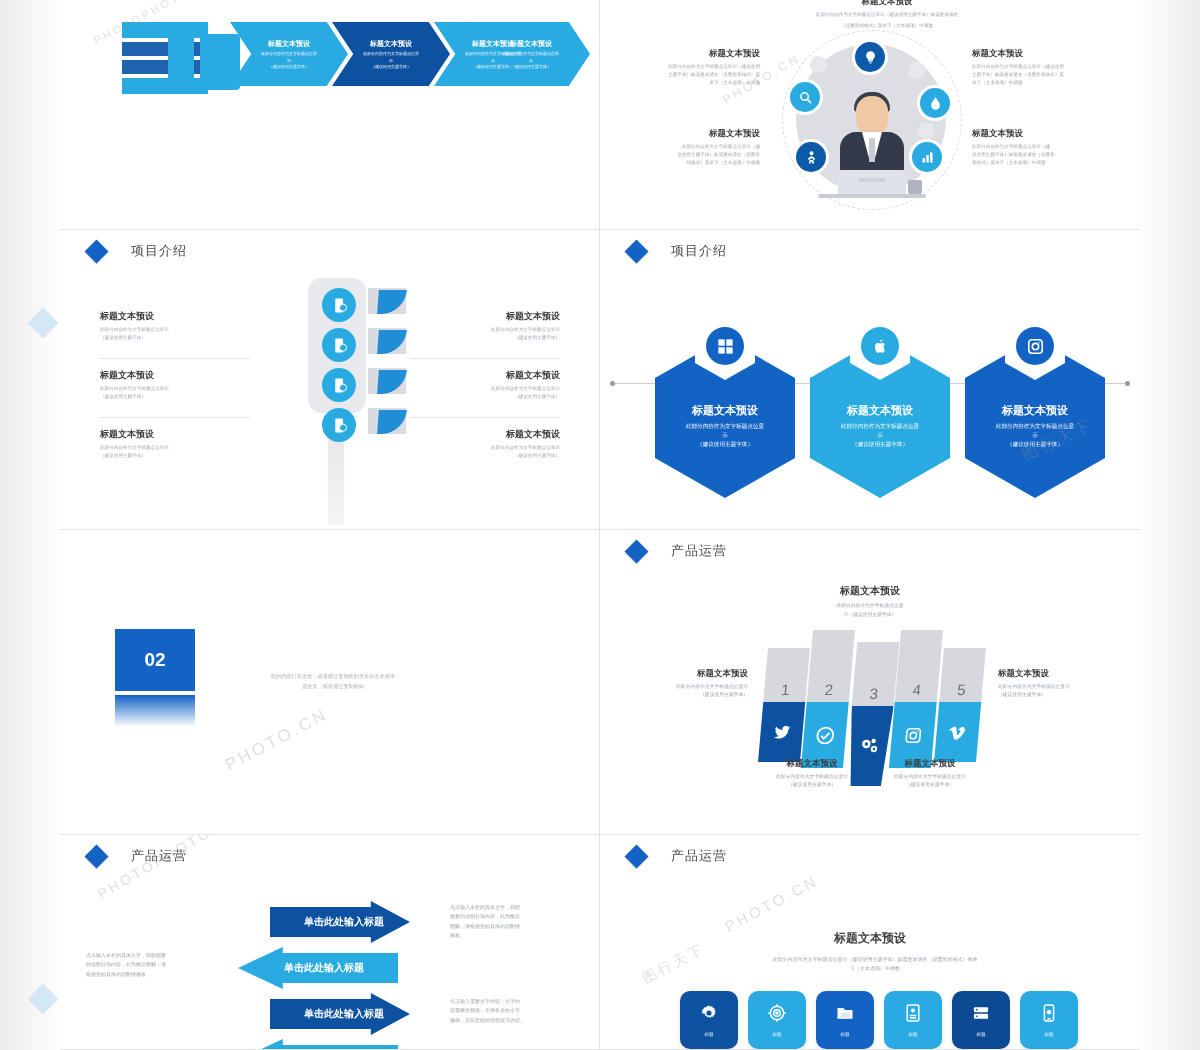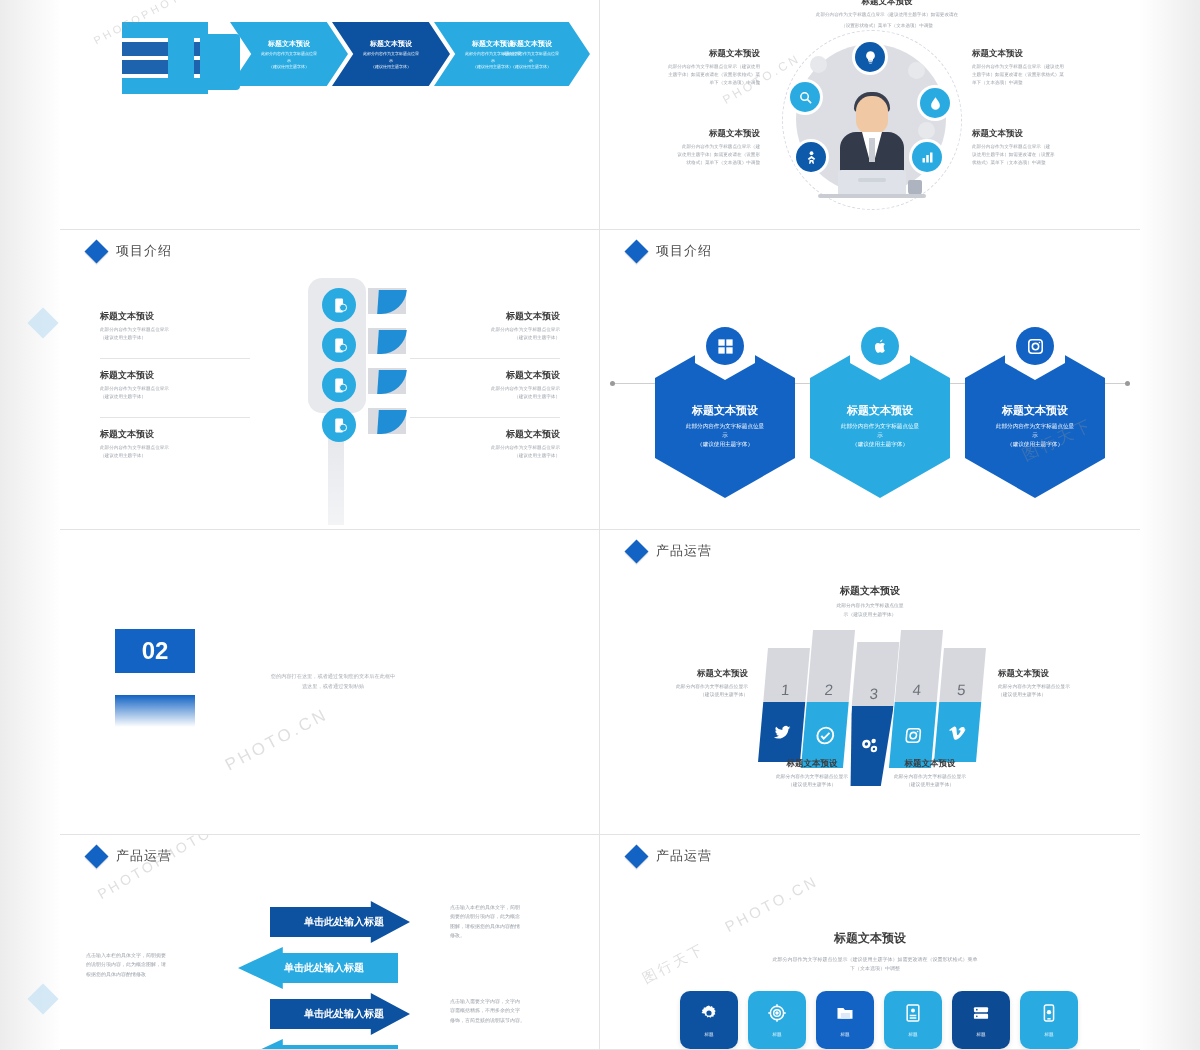--- a/index.html
+++ b/index.html
@@ -23,21 +23,21 @@
     background:#fff;}
 
   
   .slide{position:absolute;background:#ffffff;overflow:hidden;}
   .slide::after{content:"";position:absolute;left:0;right:0;bottom:0;height:1px;
     background:#e3e3e3;}
   .slide.col-l::before{content:"";position:absolute;top:0;bottom:0;right:0;width:1px;
     background:#e3e3e3;}
 
   
-  .sec-head{position:absolute;display:flex;align-items:center;gap:11px;}
+  .sec-head{position:absolute;display:flex;align-items:center;gap:26px;}
   .sec-diamond{width:17px;height:17px;background:#1263c4;transform:rotate(45deg);
     box-shadow:1px 1px 1px rgba(0,0,0,.12);}
   .sec-title{font-size:13px;color:#4a4a4a;letter-spacing:1px;}
 
   
   .funnel{position:absolute;left:62px;top:8px;width:110px;height:110px;}
   .fbar{position:absolute;background:#29abe2;}
   .fbar.d{background:#1d63ae;}
   .fthroat{position:absolute;left:78px;top:26px;width:40px;height:56px;
     background:#29abe2;border-radius:0 4px 4px 0;}
@@ -431,21 +431,21 @@
               <circle cx="12" cy="12" r="4"></circle>
               <circle cx="17" cy="7" r="1" fill="#fff" stroke="none"></circle>
             </svg>
         </div>
       </div>
 
       <div class="wm" style="left:420px;top:200px;transform:rotate(-25deg);font-size:16px;">图行天下</div>
     </div>
 
     <div class="slide col-l" style="left:0;top:530px;width:540px;height:305px;">
-      <div style="position:absolute;left:55px;top:99px;width:80px;height:44px;background:#1263c4;color:#fff;display:flex;align-items:center;justify-content:center;font-size:24px;font-weight:bold;">
+      <div style="position:absolute;left:55px;top:99px;width:80px;height:62px;background:#1263c4;color:#fff;display:flex;align-items:center;justify-content:center;font-size:19px;font-weight:bold;">
         <span>02</span>
       </div>
       <div style="position:absolute;left:55px;top:165px;width:80px;height:32px;background:linear-gradient(to bottom,#1263c4,rgba(18,99,196,0));"></div>
 
       <div style="position:absolute;left:168px;top:142px;width:210px;text-align:center;font-size:5.2px;line-height:1.9;color:#a6abb3;">
         <div>您的内容打在这里，或者通过复制您的文本后在此框中</div>
         <div>选这里，或者通过复制粘贴</div>
       </div>
 
       <div class="wm" style="left:160px;top:200px;transform:rotate(-28deg);font-size:17px;">PHOTO.CN</div>

